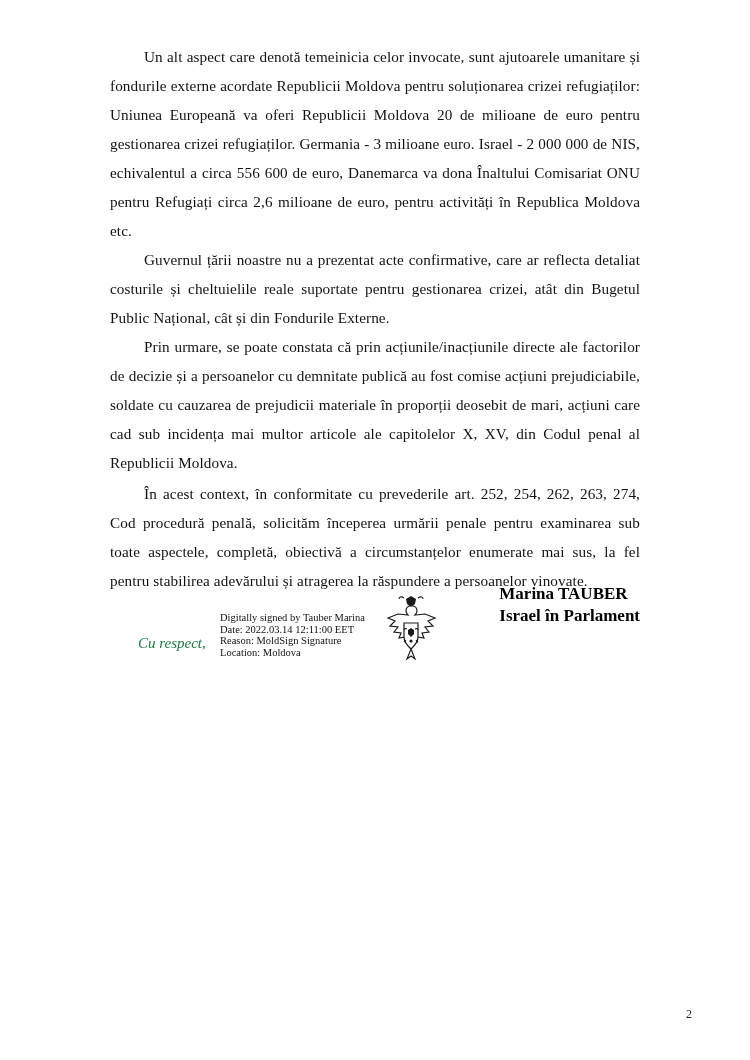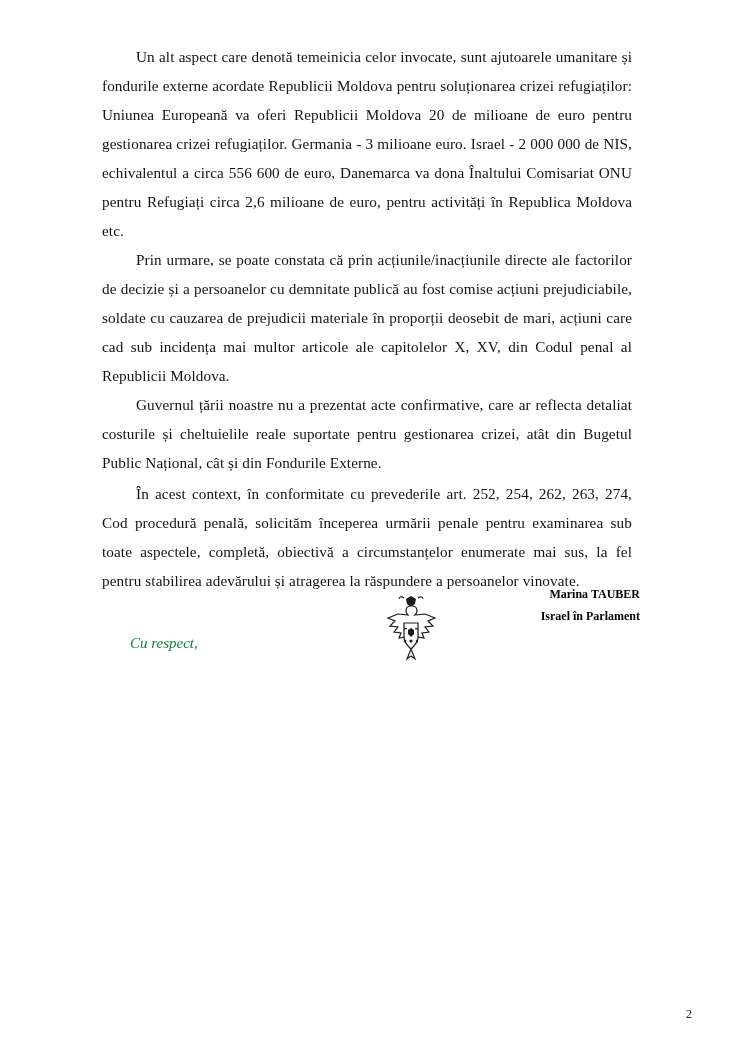--- a/index.html
+++ b/index.html
@@ -18,21 +18,21 @@
   .page {
     position: absolute;
     left: 0;
     top: 0;
     width: 750px;
     height: 1060px;
     background: #ffffff;
   }
   .content {
     position: absolute;
-    left: 102px;
+    left: 110px;
     top: 42px;
     width: 530px;
     font-family: Liberation Serif, serif;
   }
   p.body-par {
     margin: 0 0 0 0;
     text-indent: 34px;
     text-align: justify;
     font-size: 15.2px;
     line-height: 29px;
@@ -56,23 +56,23 @@
     position: absolute;
     left: 110px;
     top: 575px;
     width: 530px;
     height: 120px;
   }
   .signature-name {
     position: absolute;
     right: 0;
     top: 8px;
-    text-align: right;
+    text-align: left;
     font-weight: bold;
-    font-size: 12px;
+    font-size: 17px;
     line-height: 22px;
     color: #000;
     white-space: nowrap;
   }
   .digital-sig {
     position: absolute;
     left: 110px;
     top: 37px;
     font-family: "Liberation Serif", serif;
     font-size: 10.5px;
@@ -94,35 +94,41 @@
     color: #222;
   }
 </style>
 </head>
 <body>
 
 <div class="page">
 
   <div class="content">
     <p class="body-par">Un alt aspect care denotă temeinicia celor invocate, sunt ajutoarele umanitare și fondurile externe acordate Republicii Moldova pentru soluționarea crizei refugiaților: Uniunea Europeană va oferi Republicii Moldova 20 de milioane de euro pentru gestionarea crizei refugiaților. Germania - 3 milioane euro. Israel - 2 000 000 de NIS, echivalentul a circa 556 600 de euro, Danemarca va dona Înaltului Comisariat ONU pentru Refugiați circa 2,6 milioane de euro, pentru activități în Republica Moldova etc.</p>
+    <p class="body-par">Guvernul țării noastre nu a prezentat acte confirmative, care ar reflecta detaliat costurile și cheltuielile reale suportate pentru gestionarea crizei, atât din Bugetul Public Național, cât și din Fondurile Externe.</p>
     <p class="body-par">Prin urmare, se poate constata că prin acțiunile/inacțiunile directe ale factorilor de decizie și a persoanelor cu demnitate publică au fost comise acțiuni prejudiciabile, soldate cu cauzarea de prejudicii materiale în proporții deosebit de mari, acțiuni care cad sub incidența mai multor articole ale capitolelor X, XV, din Codul penal al Republicii Moldova.</p>
-    <p class="body-par">Guvernul țării noastre nu a prezentat acte confirmative, care ar reflecta detaliat costurile și cheltuielile reale suportate pentru gestionarea crizei, atât din Bugetul Public Național, cât și din Fondurile Externe.</p>
     <div class="gap-small"></div>
     <p class="body-par">În acest context, în conformitate cu prevederile art. 252, 254, 262, 263, 274, Cod procedură penală, solicităm începerea urmării penale pentru examinarea sub toate aspectele, completă, obiectivă a circumstanțelor enumerate mai sus, la fel pentru stabilirea adevărului  și atragerea la răspundere a persoanelor vinovate.</p>
 
     <p class="closing">Cu respect,</p>
   </div>
 
   <div class="sign-block">
 
     <div class="signature-name">
       <div>Marina TAUBER</div>
       <div>Israel în Parlament</div>
     </div>
 
+    <div class="digital-sig">
+      <div>Digitally signed by Tauber Marina</div>
+      <div>Date: 2022.03.14 12:11:00 EET</div>
+      <div>Reason: MoldSign Signature</div>
+      <div>Location: Moldova</div>
+    </div>
 
     <div class="emblem">
       <svg viewBox="0 0 58 72" width="58" height="72" aria-hidden="true">
         <g fill="none" stroke="#1a1a1a" stroke-width="1.1">
 
           <path d="M29 3 l-5 3 l1 5 l4 3 l4 -3 l1 -5 z" fill="#1a1a1a" stroke="none"></path>
           <path d="M22 5 c-3 -2 -5 -1 -5 1"></path>
           <path d="M36 5 c3 -2 5 -1 5 1"></path>
 
           <path d="M29 13 c-3 0 -5 2 -5 5 c0 2 1 3 2 4 l-10 -1 l-10 4 l7 3 l-5 5 l8 1 l-4 5 l7 1 l-2 5 l7 -1 l0 5 l6 -3 l5 3 l0 -5 l7 1 l-2 -5 l7 -1 l-4 -5 l8 -1 l-5 -5 l7 -3 l-10 -4 l-10 1 c1 -1 2 -2 2 -4 c0 -3 -2 -5 -5 -5 z" fill="#ffffff" stroke="#1a1a1a" stroke-width="1.2"></path>

